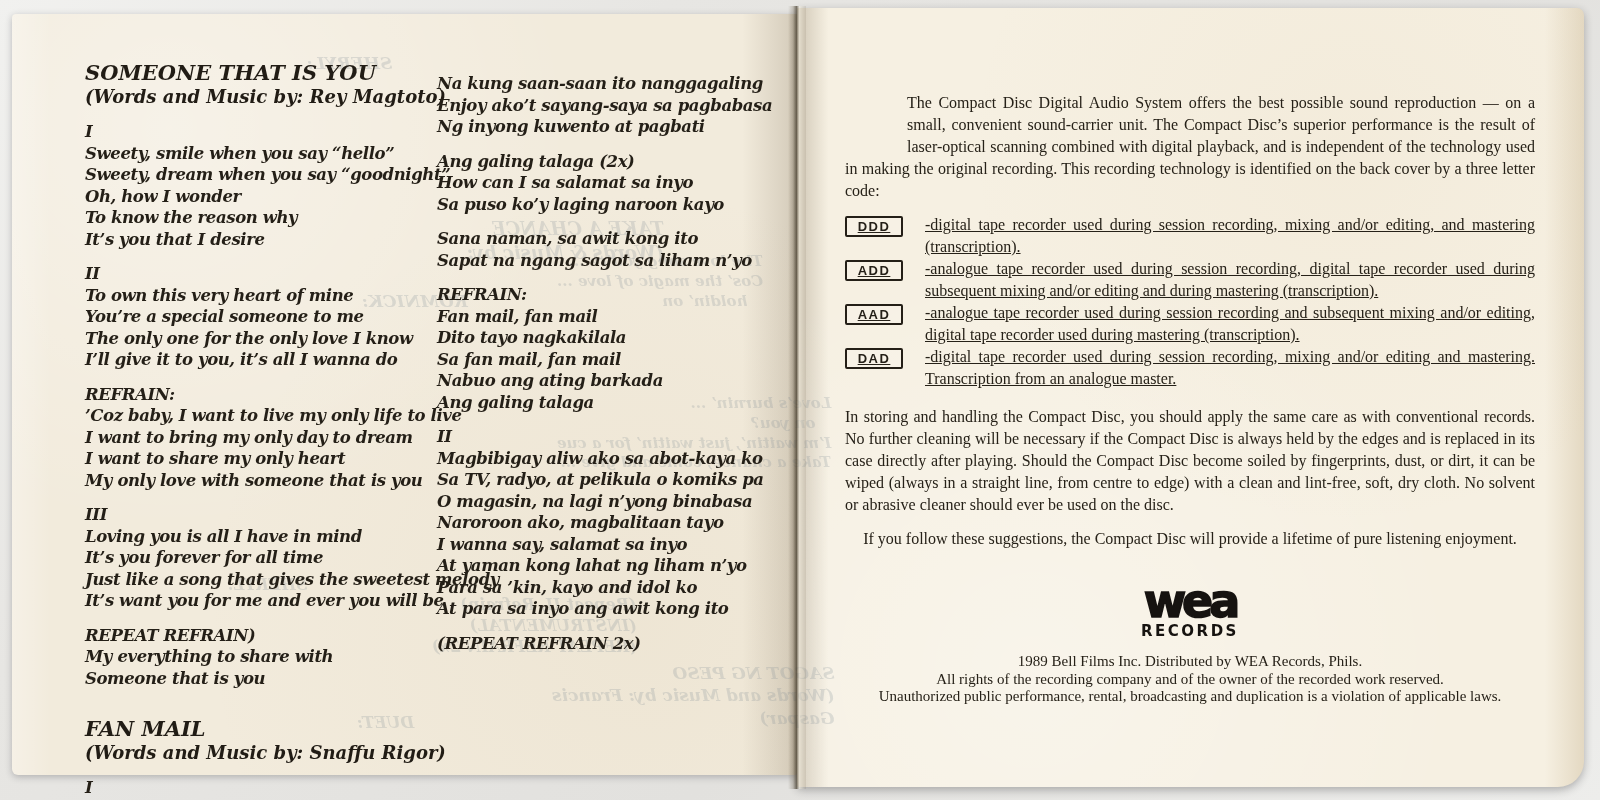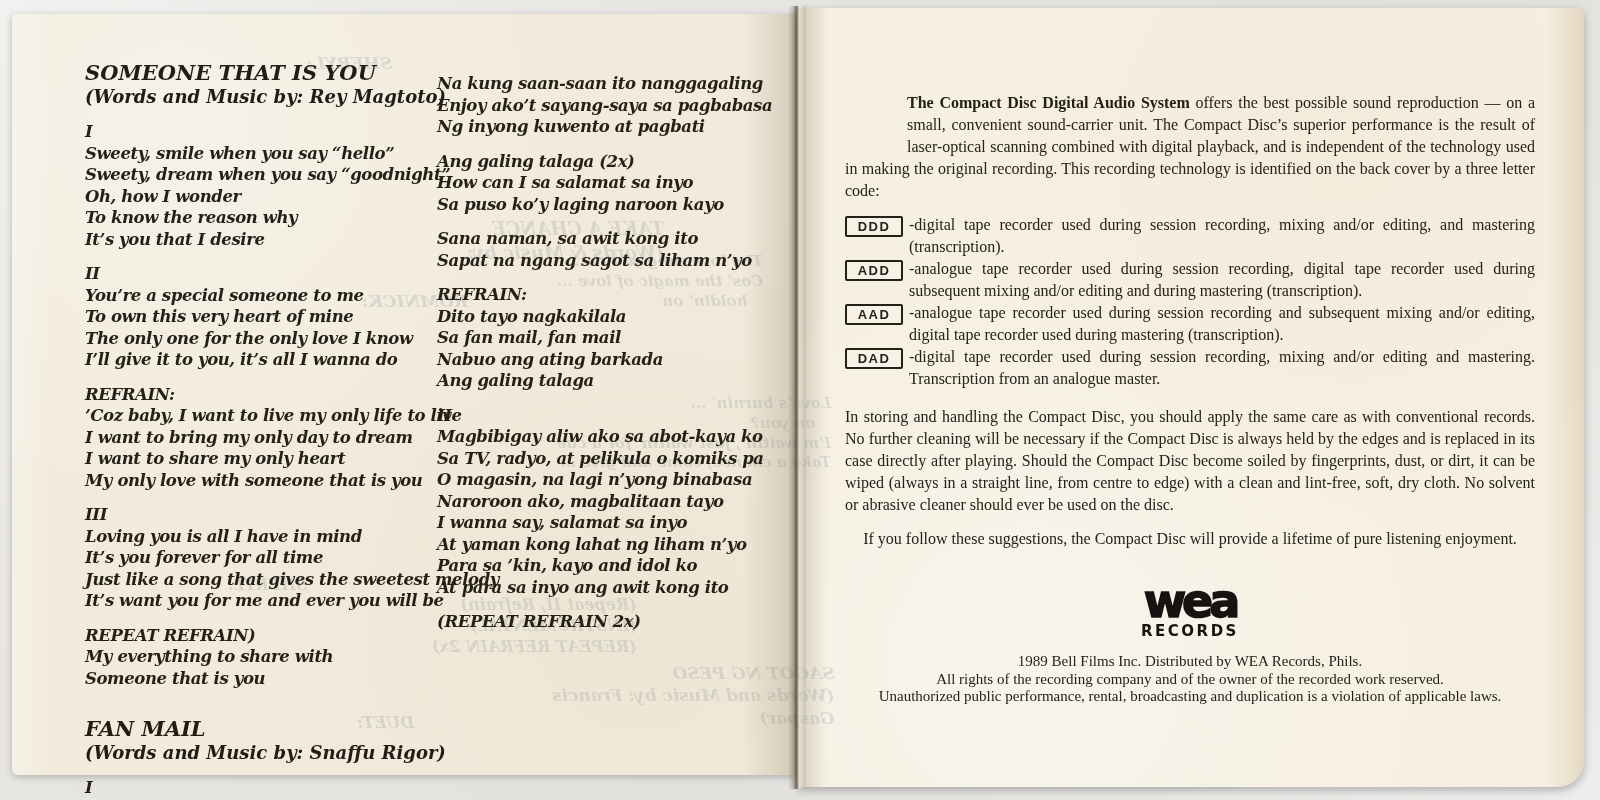--- a/index.html
+++ b/index.html
@@ -57,24 +57,24 @@
     font-family:"DejaVu Serif",serif;font-style:italic;font-weight:bold;
     color:rgba(122,138,144,0.22);white-space:pre;line-height:1.32;
   }
 
   
   #rp-content{position:absolute;left:48px;top:84px;width:690px;z-index:3;color:#262118;}
   .rp-par{
     font-family:"Liberation Serif",serif;font-size:16px;line-height:22px;
     text-align:justify;margin:0;
   }
-  .lead{font-weight:bold;}
+  .lead{font-weight:normal;}
   .indent-float{float:left;width:62px;height:66px;}
   #codes{margin-top:12px;}
-  .code-item{display:flex;gap:6px;align-items:flex-start;}
+  .code-item{display:flex;gap:22px;align-items:flex-start;text-decoration:underline;}
   .code-box{
     flex:0 0 auto;min-width:40px;border:2px solid #241f17;border-radius:2px;
     font-family:"Liberation Sans",sans-serif;font-weight:bold;font-size:13px;line-height:17px;
     letter-spacing:1.5px;text-align:center;padding:0 7px;margin-top:2px;color:#241f17;background:rgba(255,255,255,0.12);
   }
   .code-text{flex:1;font-family:"Liberation Serif",serif;font-size:16px;line-height:22px;text-align:justify;}
   #care{margin-top:16px;}
   #closing{margin-top:12px;text-align:center;}
   #logo{margin-top:30px;text-align:center;}
   .wea-word{
@@ -109,22 +109,22 @@
       <div class="stanza">
         <div class="stanza-heading">I</div>
         <div class="lyric-line">Sweety, smile when you say “hello”</div>
         <div class="lyric-line">Sweety, dream when you say “goodnight”</div>
         <div class="lyric-line">Oh, how I wonder</div>
         <div class="lyric-line">To know the reason why</div>
         <div class="lyric-line">It’s you that I desire</div>
       </div>
       <div class="stanza">
         <div class="stanza-heading">II</div>
+        <div class="lyric-line">To own this very heart of mine</div>
         <div class="lyric-line">You’re a special someone to me</div>
-        <div class="lyric-line">To own this very heart of mine</div>
         <div class="lyric-line">The only one for the only love I know</div>
         <div class="lyric-line">I’ll give it to you, it’s all I wanna do</div>
       </div>
       <div class="stanza">
         <div class="stanza-heading">REFRAIN:</div>
         <div class="lyric-line">’Coz baby, I want to live my only life to live</div>
         <div class="lyric-line">I want to bring my only day to dream</div>
         <div class="lyric-line">I want to share my only heart</div>
         <div class="lyric-line">My only love with someone that is you</div>
       </div>
@@ -157,20 +157,21 @@
         <div class="lyric-line">Ang galing talaga (2x)</div>
         <div class="lyric-line">How can I sa salamat sa inyo</div>
         <div class="lyric-line">Sa puso ko’y laging naroon kayo</div>
       </div>
       <div class="stanza">
         <div class="lyric-line">Sana naman, sa awit kong ito</div>
         <div class="lyric-line">Sapat na ngang sagot sa liham n’yo</div>
       </div>
       <div class="stanza">
         <div class="stanza-heading">REFRAIN:</div>
+        <div class="lyric-line">Fan mail, fan mail</div>
         <div class="lyric-line">Dito tayo nagkakilala</div>
         <div class="lyric-line">Sa fan mail, fan mail</div>
         <div class="lyric-line">Nabuo ang ating barkada</div>
         <div class="lyric-line">Ang galing talaga</div>
       </div>
       <div class="stanza">
         <div class="stanza-heading">II</div>
         <div class="lyric-line">Magbibigay aliw ako sa abot-kaya ko</div>
         <div class="lyric-line">Sa TV, radyo, at pelikula o komiks pa</div>
         <div class="lyric-line">O magasin, na lagi n’yong binabasa</div>

